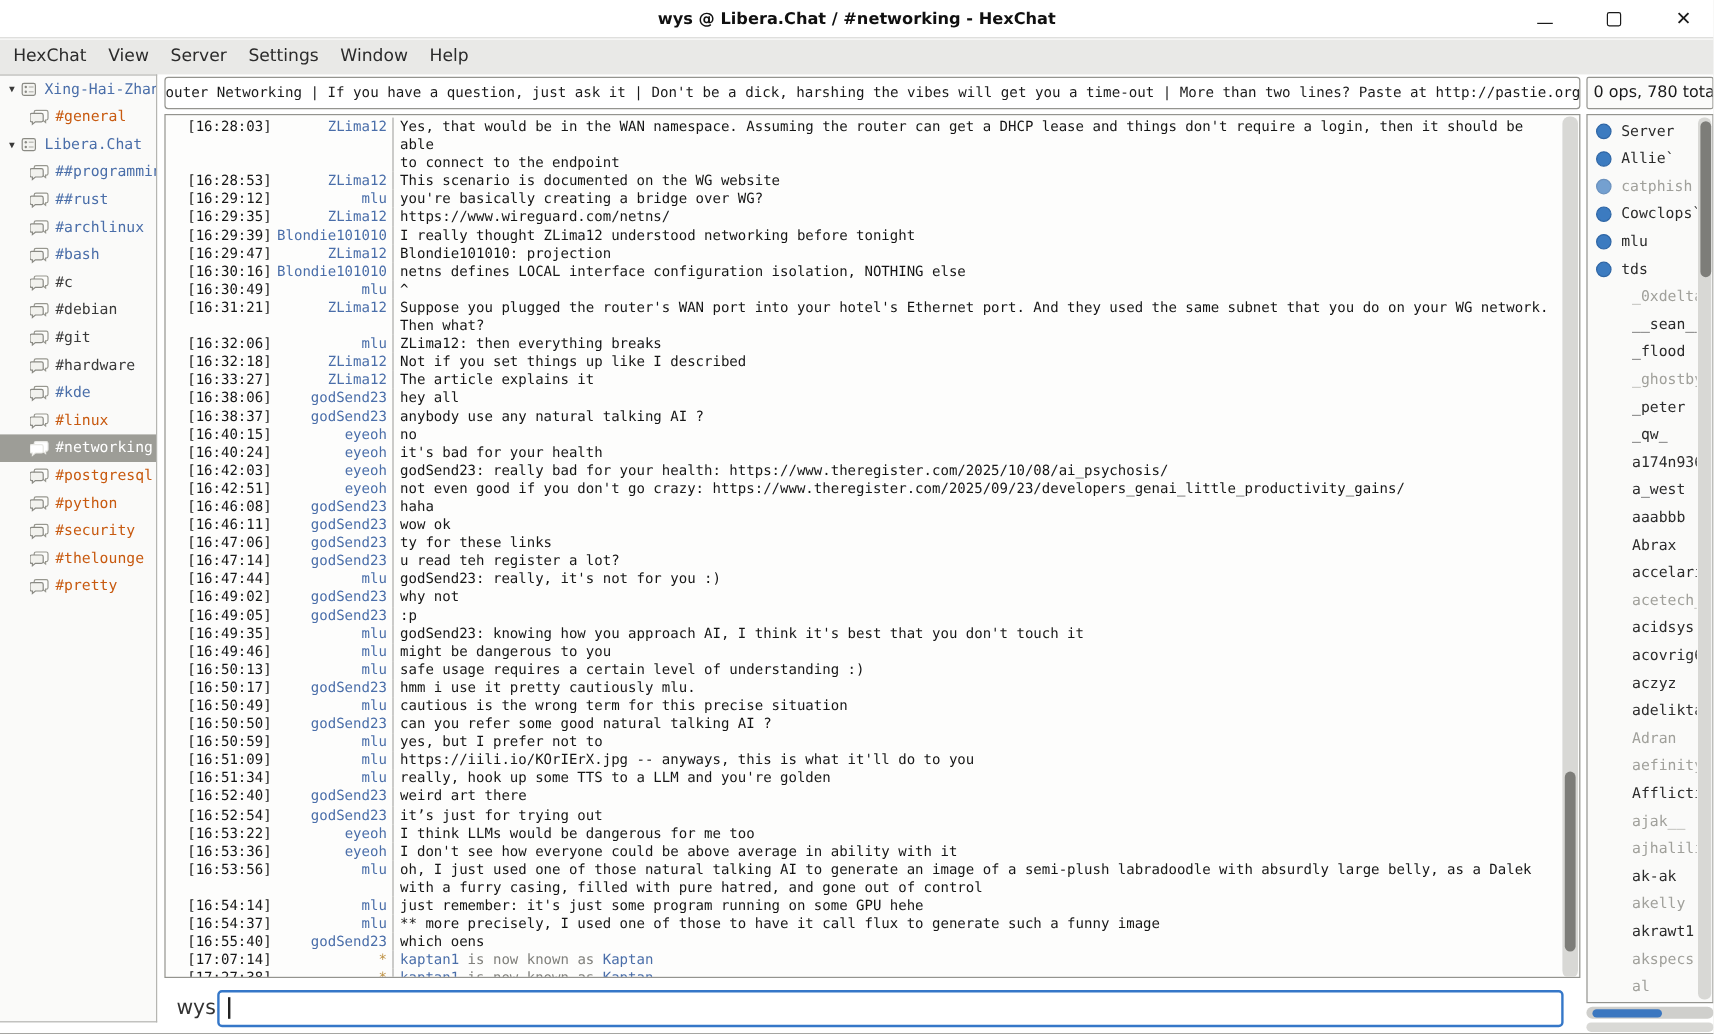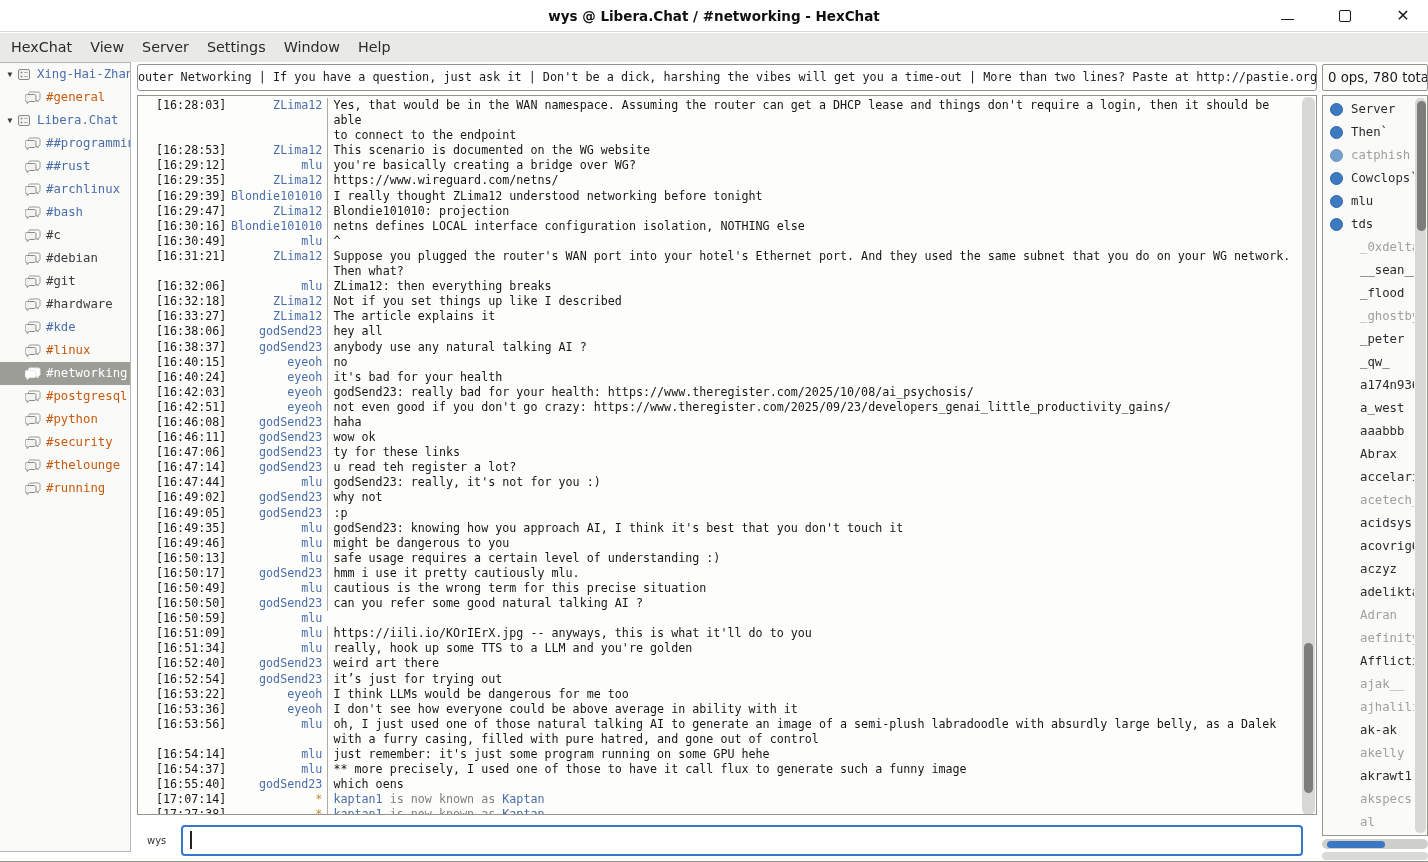--- a/index.html
+++ b/index.html
@@ -46,21 +46,21 @@
   .c-nick.ev { color:#bd9042; }
   .c-text { flex:1; margin-left:5px; border-left:1px solid #ababa7; padding-left:5px; white-space:pre-wrap; word-break:break-word; }
   .c-text .c-nickref { color:#4a6ea9; }
   .c-text .c-dim { color:#80807c; }
   .vscroll { position:absolute; top:1px; right:1px; width:13px; height:718px; background:#d8d8d5; border-radius:6px; }
   .vscroll .thumb { position:absolute; left:2px; width:9px; border-radius:5px; background:#7d7d79; }
   .chat-thumb { top:76%; height:21%; }
 
   
   .inputbar { position:absolute; left:137px; top:820px; width:1180px; height:40px; display:flex; align-items:center; }
-  .mynick { font-size:10px; color:#333333; padding-left:10px; width:44px; }
+  .mynick { font-size:17px; color:#333333; padding-left:10px; width:44px; }
   .inputwrap { position:relative; flex:0 0 auto; width:1122px; height:31px; }
   .msg-input { width:100%; height:100%; border:2px solid #3577c8; border-radius:4px; background:#ffffff; outline:none; font-family:"DejaVu Sans Mono", monospace; font-size:12px; padding-left:10px; }
   .caret { position:absolute; left:9px; top:6px; width:1.5px; height:18px; background:#222; }
 
   
   .ulheader { position:absolute; left:1322px; top:64px; width:106px; height:27px; background:#fbfbfa; border:1px solid #94948f; border-radius:2px; overflow:hidden; font-size:13.3px; color:#1a1a1a; line-height:25px; padding-left:5px; white-space:nowrap; }
   .userpanel { position:absolute; left:1322px; top:95px; width:106px; height:741px; background:#fafaf9; border:1px solid #94948f; overflow:hidden; }
   .userlist { position:absolute; left:0; top:2px; right:13px; }
   .user { height:23px; line-height:23px; display:flex; align-items:center; font-family:"DejaVu Sans Mono", monospace; font-size:12.3px; color:#2b2b2b; white-space:nowrap; overflow:hidden; }
   .user .dot { flex:0 0 13px; height:13px; margin-left:7px; margin-right:8px; border-radius:50%; background:#3c7bc0; border:1px solid #2f66a5; }
@@ -273,21 +273,21 @@
         </span>
         <span class="tlabel">#thelounge</span>
       </div>
       <div class="tree-row channel t-orange">
         <span class="ticon">
           <svg width="16" height="14" viewBox="0 0 16 14">
             <path d="M5 1h8.5c.8 0 1.5.7 1.5 1.5v5c0 .8-.7 1.5-1.5 1.5H13v2l-2.5-2H5c-.8 0-1.5-.7-1.5-1.5v-5C3.5 1.7 4.2 1 5 1z" fill="#fcfcfa" stroke="#97978f"></path>
             <path d="M2.5 3.5h7c.8 0 1.5.7 1.5 1.5v4c0 .8-.7 1.5-1.5 1.5H4.5L2 12.5v-2h-.5c-.8 0-1.5-.7-1.5-1.5V5c0-.8.7-1.5 1.5-1.5z" fill="#f2f2ee" stroke="#8a8a84"></path>
           </svg>
         </span>
-        <span class="tlabel">#running</span>
+        <span class="tlabel">#pretty</span>
       </div>
     </div>
 
   <div class="topicbar">
     <span class="topic-text">outer Networking | If you have a question, just ask it | Don't be a dick, harshing the vibes will get you a time-out | More than two lines? Paste at http://pastie.org/</span>
   </div>
 
   <div class="chatpanel">
     <div class="chatlog" id="chatlog">
         <div class="chat-row">
@@ -443,20 +443,21 @@
           <div class="c-text">cautious is the wrong term for this precise situation</div>
         </div>
         <div class="chat-row">
           <span class="c-time">[16:50:50]</span>
           <span class="c-nick">godSend23</span>
           <div class="c-text">can you refer some good natural talking AI ?</div>
         </div>
         <div class="chat-row">
           <span class="c-time">[16:50:59]</span>
           <span class="c-nick">mlu</span>
+          <div class="c-text">yes, but I prefer not to</div>
         </div>
         <div class="chat-row">
           <span class="c-time">[16:51:09]</span>
           <span class="c-nick">mlu</span>
           <div class="c-text">https://iili.io/KOrIErX.jpg -- anyways, this is what it'll do to you</div>
         </div>
         <div class="chat-row">
           <span class="c-time">[16:51:34]</span>
           <span class="c-nick">mlu</span>
           <div class="c-text">really, hook up some TTS to a LLM and you're golden</div>
@@ -529,21 +530,21 @@
   <div class="ulheader">0 ops, 780 total</div>
 
   <div class="userpanel">
     <div class="userlist" id="userlist">
         <div class="user">
           <span class="dot"></span>
           <span class="uname">Server</span>
         </div>
         <div class="user">
           <span class="dot"></span>
-          <span class="uname">Then`</span>
+          <span class="uname">Allie`</span>
         </div>
         <div class="user away-user">
           <span class="dot away"></span>
           <span class="uname">catphish</span>
         </div>
         <div class="user">
           <span class="dot"></span>
           <span class="uname">Cowclops`</span>
         </div>
         <div class="user">

